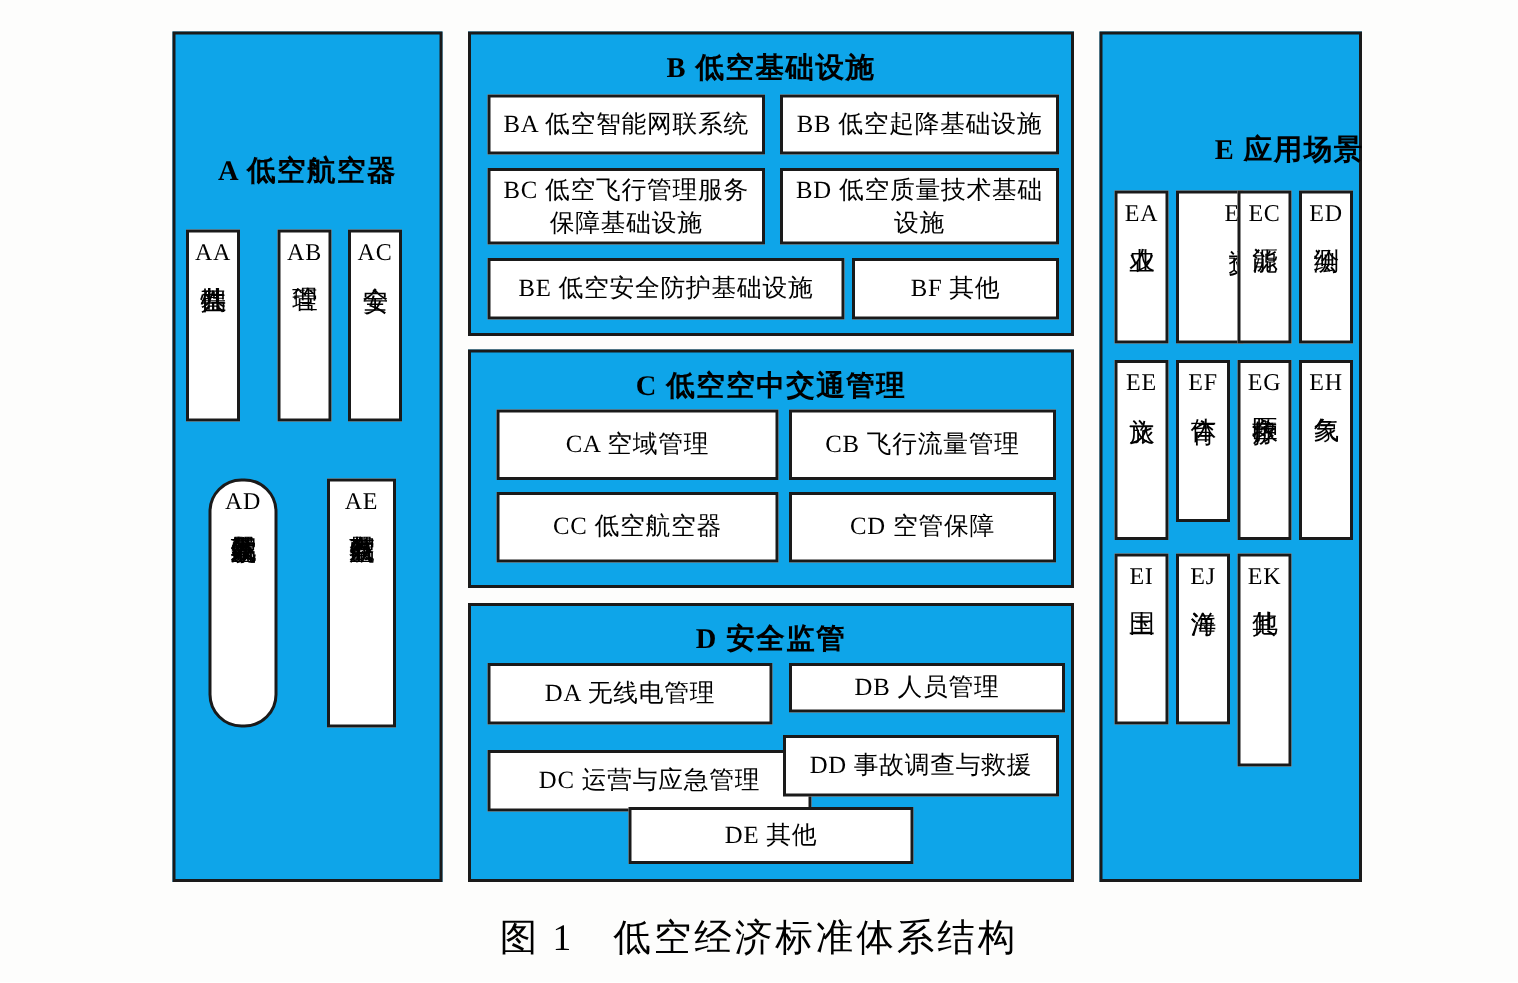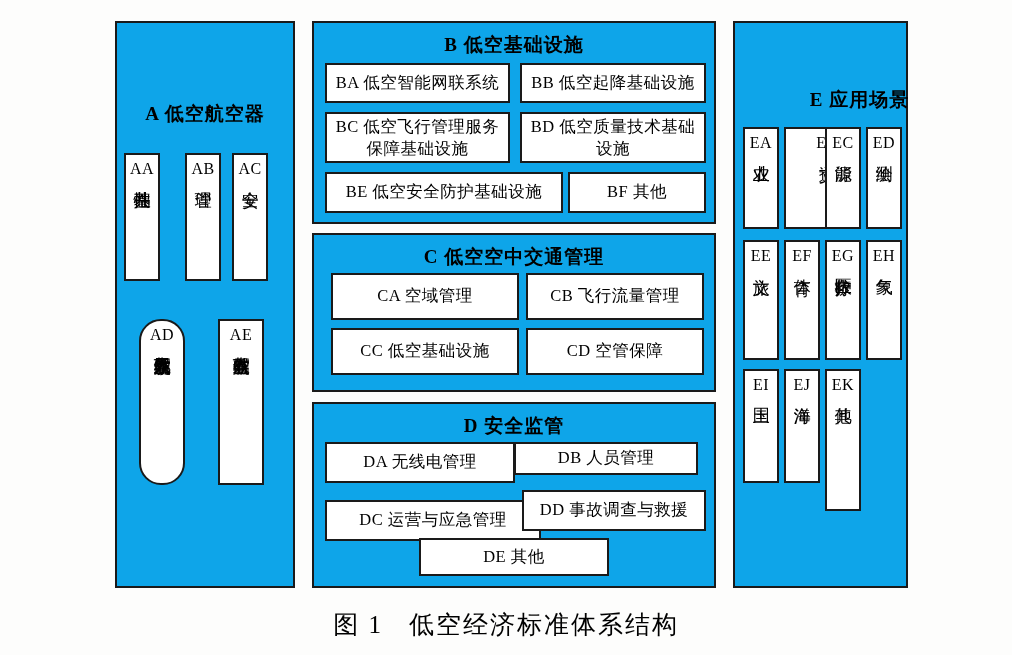--- a/index.html
+++ b/index.html
@@ -157,29 +157,29 @@
     <div class="box" style="left:11px; top:149px; width:238px; height:41px;">BE  低空安全防护基础设施</div>
     <div class="box" style="left:254px; top:149px; width:138px; height:41px;">BF  其他</div>
   </div>
 
   <div class="frame" style="left:312px; top:233px; width:404px; height:159px;">
     <div class="frame-title" style="top:9px;">C  低空空中交通管理</div>
 
     <div class="box" style="left:17px; top:38px; width:188px; height:47px;">CA  空域管理</div>
     <div class="box" style="left:212px; top:38px; width:178px; height:47px;">CB  飞行流量管理</div>
 
-    <div class="box" style="left:17px; top:93px; width:188px; height:47px;">CC  低空基础设施</div>
+    <div class="box" style="left:17px; top:93px; width:188px; height:47px;">CC  低空航空器</div>
     <div class="box" style="left:212px; top:93px; width:178px; height:47px;">CD  空管保障</div>
   </div>
 
   <div class="frame" style="left:312px; top:402px; width:404px; height:186px;">
     <div class="frame-title" style="top:9px;">D  安全监管</div>
 
     <div class="box" style="left:11px; top:38px; width:190px; height:41px;">DA  无线电管理</div>
-    <div class="box" style="left:200px; top:38px; width:184px; height:33px;">DB  人员管理</div>
+    <div class="box" style="left:212px; top:38px; width:184px; height:33px;">DB  人员管理</div>
 
     <div class="box" style="left:11px; top:72px; width:216px; height:41px;margin-top:24px;">DC  运营与应急管理</div>
     <div class="box" style="left:208px; top:86px; width:184px; height:41px;">DD  事故调查与救援</div>
 
     <div class="box" style="left:105px; top:134px; width:190px; height:38px;">DE  其他</div>
   </div>
 
   <div class="frame" style="left:733px; top:21px; width:175px; height:567px;">
     <div class="frame-title" style="top:64px;padding-left:39px;">E  应用场景</div>
 
@@ -197,21 +197,21 @@
     </div>
     <div class="vbox" style="left:131px; top:104px; width:36px; height:102px;">
       <span class="code">ED</span>
       <span class="vtext">测绘</span>
     </div>
 
     <div class="vbox" style="left:8px; top:217px; width:36px; height:120px;">
       <span class="code">EE</span>
       <span class="vtext">文旅</span>
     </div>
-    <div class="vbox" style="left:49px; top:217px; width:36px; height:120px;">
+    <div class="vbox" style="left:49px; top:217px; width:36px; height:108px;">
       <span class="code">EF</span>
       <span class="vtext">体育</span>
     </div>
     <div class="vbox" style="left:90px; top:217px; width:36px; height:120px;">
       <span class="code">EG</span>
       <span class="vtext">医疗救护</span>
     </div>
     <div class="vbox" style="left:131px; top:217px; width:36px; height:120px;">
       <span class="code">EH</span>
       <span class="vtext">气象</span>

